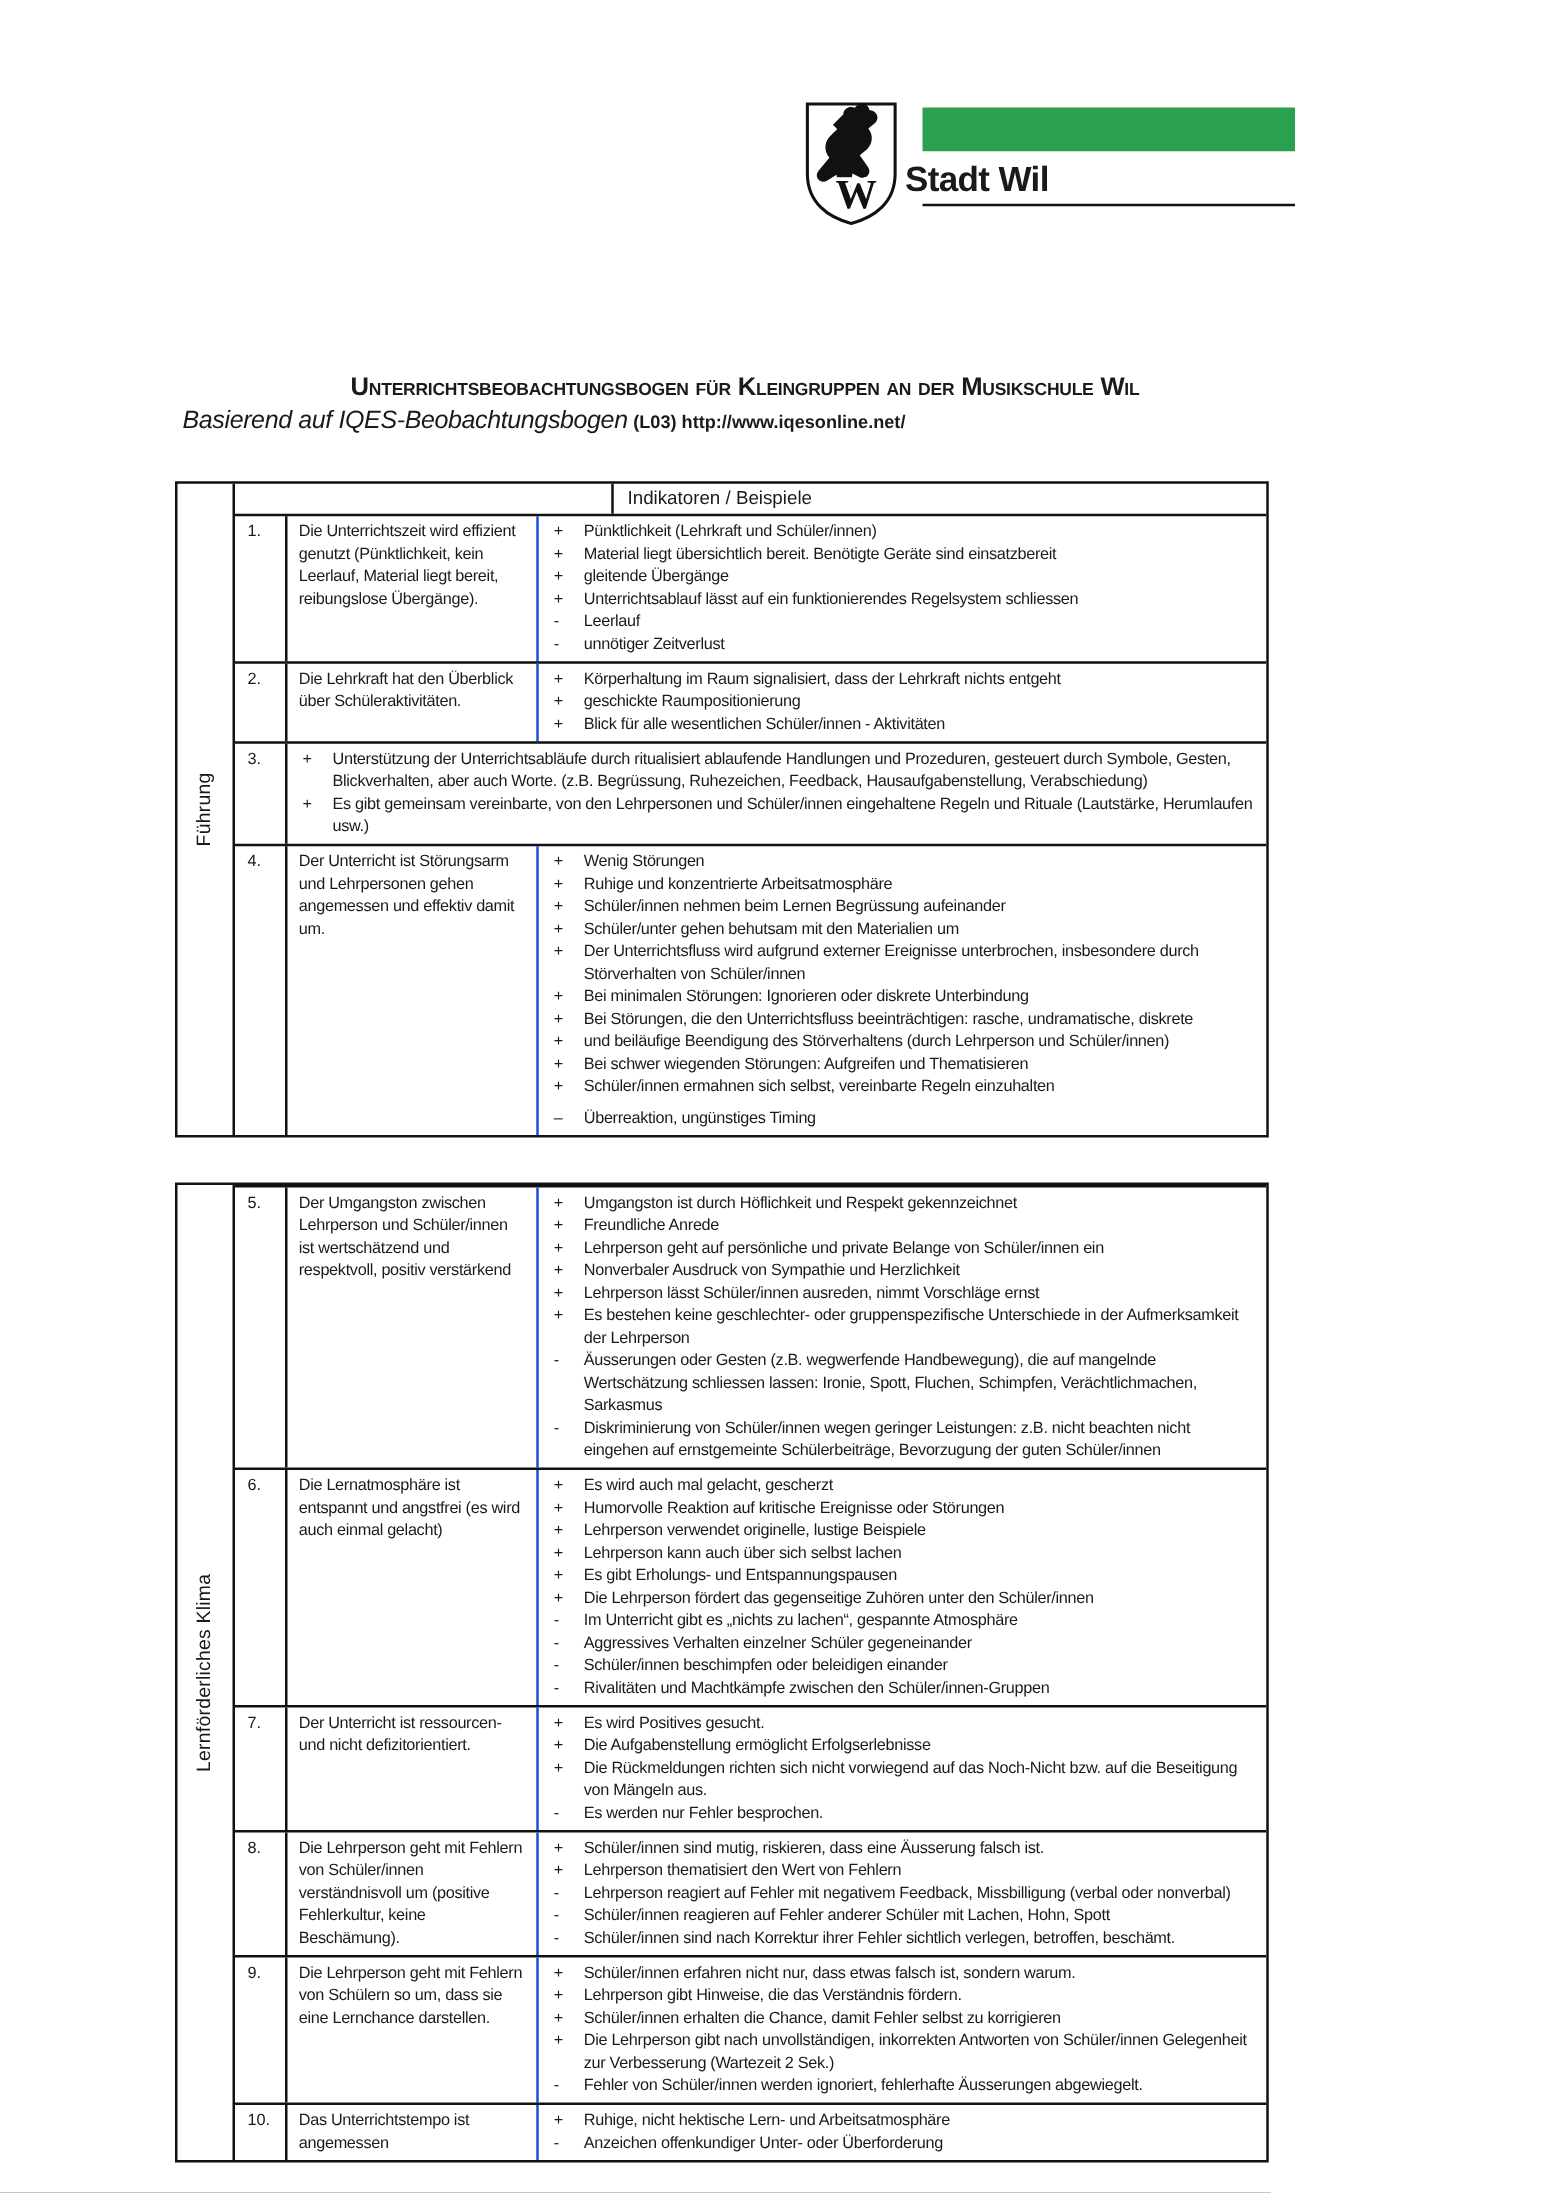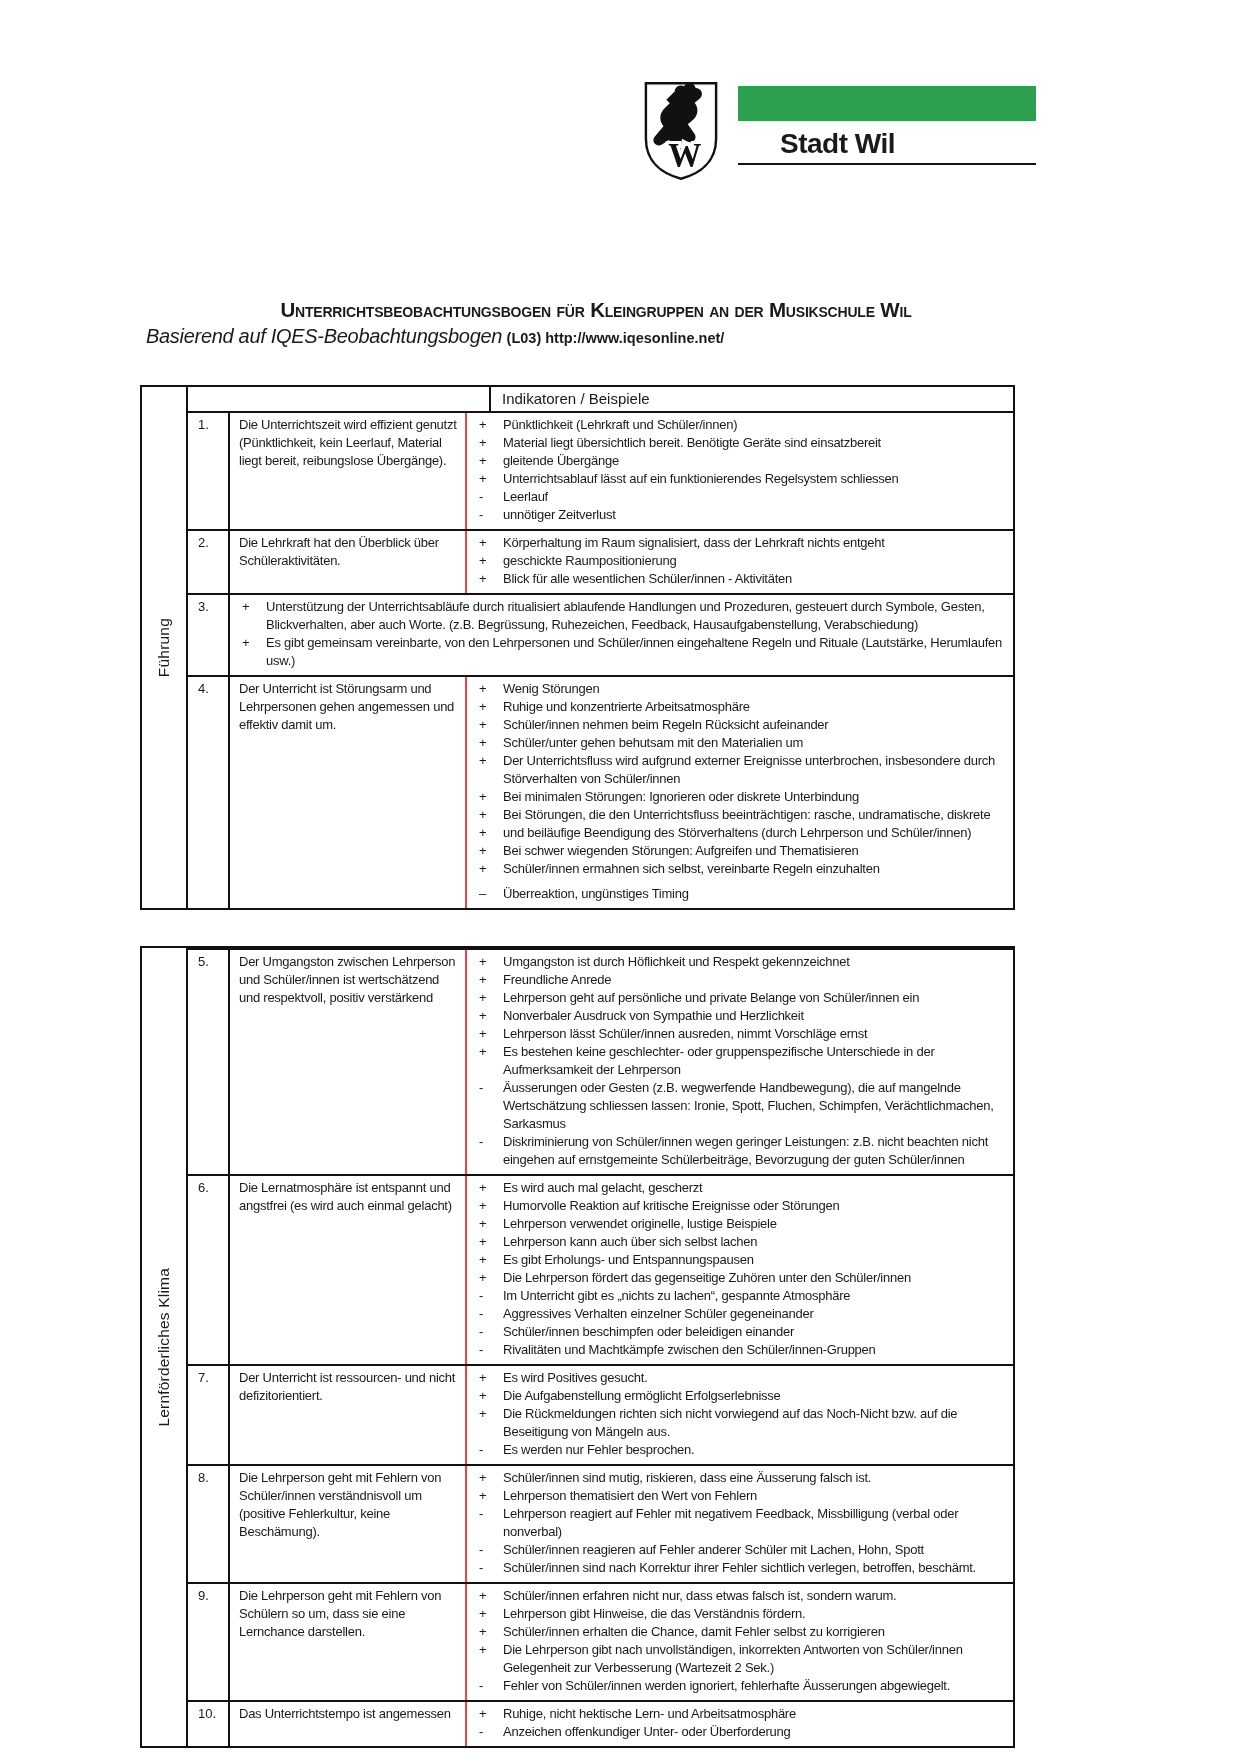--- a/index.html
+++ b/index.html
@@ -6,21 +6,21 @@
   html,body { margin:0; padding:0; background:#9a9a9a; }
   .page {
     position:relative; width:1240px; height:1754px; margin:0 auto;
     background:#ffffff; color:#1a1a1a; overflow:hidden;
     font-family:"Liberation Sans", sans-serif;
   }
 
   
   .crest { position:absolute; left:642px; top:80px; }
   .green-bar { position:absolute; left:738px; top:86px; width:298px; height:35px; }
-  .brand { position:absolute; left:780px; top:128px; font-size:28px; font-weight:700; letter-spacing:-0.5px; }
+  .brand { position:absolute; left:724px; top:128px; font-size:28px; font-weight:700; letter-spacing:-0.5px; }
   .brand-rule { position:absolute; left:738px; top:163px; width:298px; height:2px; background:#111; }
 
   
   .title-block { position:absolute; left:146px; top:298px; width:900px; }
   .doc-title {
     margin:0; font-size:20.5px; font-weight:700; font-variant:small-caps;
     letter-spacing:-0.2px; white-space:nowrap;text-align:center;
   }
   .subtitle { margin:3px 0 0 0; white-space:nowrap; }
   .sub-italic { font-style:italic; font-size:20px; letter-spacing:-0.3px; }
@@ -37,21 +37,21 @@
             font-size:15.5px; letter-spacing:0.2px; white-space:nowrap; }
 
   .rows { flex:1; display:flex; flex-direction:column; }
   .hdr-row { display:flex;padding-left:24px; }
   .hdr-spacer { width:279px; flex:none; border-right:2px solid #111; }
   .hdr-label { flex:1; font-size:15px; padding:3px 0 4px 11px; }
 
   .row { display:flex; border-top:2px solid #111; }
   .num { width:42px; flex:none; border-right:2px solid #111;
          padding:3px 0 0 10px; font-size:13px; line-height:18px; }
-  .crit { width:237px; flex:none; border-right:2px solid #ef4444;
+  .crit { width:201px; flex:none; border-right:2px solid #1d4ed8;
           padding:3px 8px 5px 9px; font-size:13px; line-height:18px; letter-spacing:-0.25px; }
   .inds { flex:1; padding:3px 0 5px 0; }
   .ind { display:flex; font-size:13px; line-height:18px; letter-spacing:-0.25px; }
   .ind.gap { margin-top:7px; }
   .mark { width:36px; flex:none; padding-left:12px; }
   .txt { flex:1; padding-right:8px; }
 </style>
 </head>
 <body>
 
@@ -157,21 +157,21 @@
               <div class="ind">
                 <span class="mark">+</span>
                 <span class="txt">Wenig Störungen</span>
               </div>
               <div class="ind">
                 <span class="mark">+</span>
                 <span class="txt">Ruhige und konzentrierte Arbeitsatmosphäre</span>
               </div>
               <div class="ind">
                 <span class="mark">+</span>
-                <span class="txt">Schüler/innen nehmen beim Regeln Rücksicht aufeinander</span>
+                <span class="txt">Schüler/innen nehmen beim Lernen Begrüssung aufeinander</span>
               </div>
               <div class="ind">
                 <span class="mark">+</span>
                 <span class="txt">Schüler/unter gehen behutsam mit den Materialien um</span>
               </div>
               <div class="ind">
                 <span class="mark">+</span>
                 <span class="txt">Der Unterrichtsfluss wird aufgrund externer Ereignisse unterbrochen, insbesondere durch Störverhalten von Schüler/innen</span>
               </div>
               <div class="ind">

